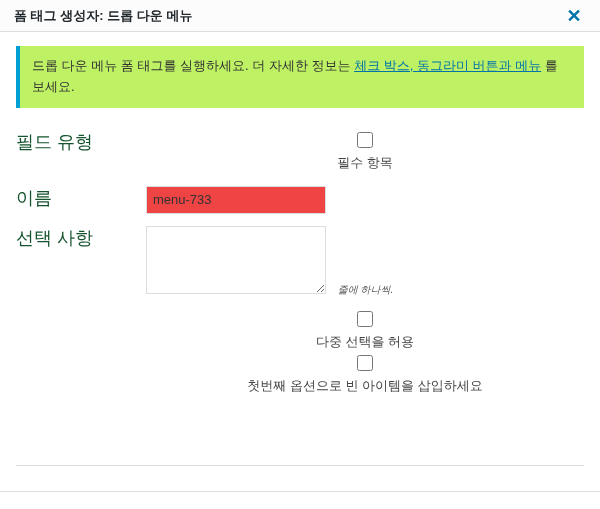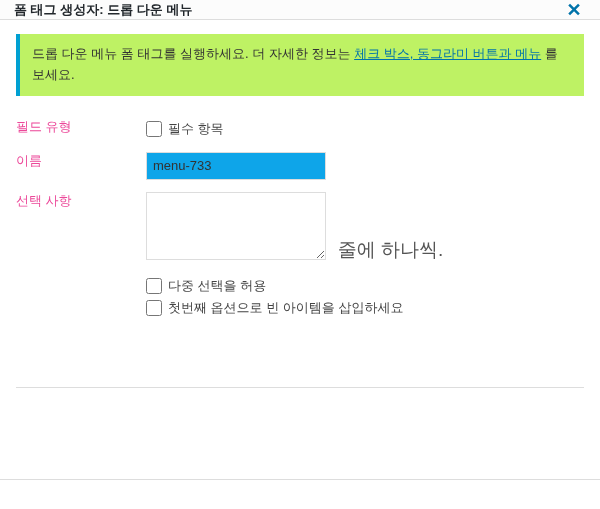--- a/index.html
+++ b/index.html
@@ -1,32 +1,32 @@
 <!DOCTYPE html>
 <html><head>
 <meta charset="utf-8">
 <style>
   * { box-sizing: border-box; margin: 0; padding: 0; }
   html, body { width: 600px; height: 509px; font-family: -apple-system, BlinkMacSystemFont, "Segoe UI", Arial, sans-serif; font-size: 13px; color: #444; background: #f1f1f1; overflow: hidden; }
   .modal { position: relative; width: 600px; height: 509px; background: #fff; }
-  .modal-header { display: flex; align-items: center; justify-content: space-between; height: 20px; border-bottom: 1px solid #ddd; background: #fcfcfc; padding: 0 10px 0 14px; }
+  .modal-header { display: flex; align-items: center; justify-content: space-between; height: 32px; border-bottom: 1px solid #ddd; background: #fcfcfc; padding: 0 10px 0 14px; }
   .modal-title { font-size: 13px; font-weight: bold; color: #23282d; }
   .close-btn { width: 32px; height: 32px; display: flex; align-items: center; justify-content: center; cursor: pointer; color: #0073aa; font-size: 18px; font-weight: bold; }
   .modal-body { position: relative; height: 459px; overflow-y: scroll; padding: 14px 16px 0 16px; }
   .notice { border-left: 4px solid #00a0d2; background: #bef264; padding: 10px 12px; margin-bottom: 16px; line-height: 1.6; font-size: 13px; color: #333; }
   .notice a { color: #0073aa; text-decoration: underline; }
   table.form { width: 100%; border-collapse: collapse; }
   table.form td { vertical-align: top; padding: 6px 0; }
-  td.label { width: 130px; color: #ec4899; font-size: 13px; padding-top: 10px; }
-  input[type="text"] { height: 28px; border: 1px solid #ddd; padding: 8px 6px; font-size: 13px; background: #0ea5e9; color: #333; width: 180px; }
+  td.label { width: 130px; color: #14532d; font-size: 18px; padding-top: 10px; }
+  input[type="text"] { height: 28px; border: 1px solid #ddd; padding: 8px 6px; font-size: 13px; background: #ef4444; color: #333; width: 180px; }
   textarea { border: 1px solid #ddd; padding: 4px 6px; font-size: 13px; width: 180px; height: 68px; resize: both; background: #fff; }
-  .checkbox-row { display: flex; align-items: center; gap: 6px; padding: 2px 0; }
+  .checkbox-row { display: flex; align-items: center; gap: 6px; padding: 2px 0; flex-direction: column; }
   .checkbox-row input[type="checkbox"] { width: 16px; height: 16px; border: 1px solid #b4b9be; background: #fff; }
   .checkbox-row label { font-size: 13px; color: #444; }
-  .hint { font-size: 19px; color: #555; margin-left: 8px; vertical-align: bottom; }
+  .hint { font-size: 10px; font-style: italic; color: #555; margin-left: 8px; vertical-align: bottom; }
   .spacer { height: 50px; }
   .tagbox-row { border-top: 1px solid #ddd; padding: 20px 0 6px 0; }
   .footer-line { height: 18px; border-top: 1px solid #ddd; }
   
   .modal-body::-webkit-scrollbar { width: 16px; }
   .modal-body::-webkit-scrollbar-track { background: #f4f4f4; }
   .modal-body::-webkit-scrollbar-thumb { background: #c1c1c1; }
   .modal-body::-webkit-scrollbar-button { background: #f4f4f4; height: 16px; }
 </style>
 </head>

